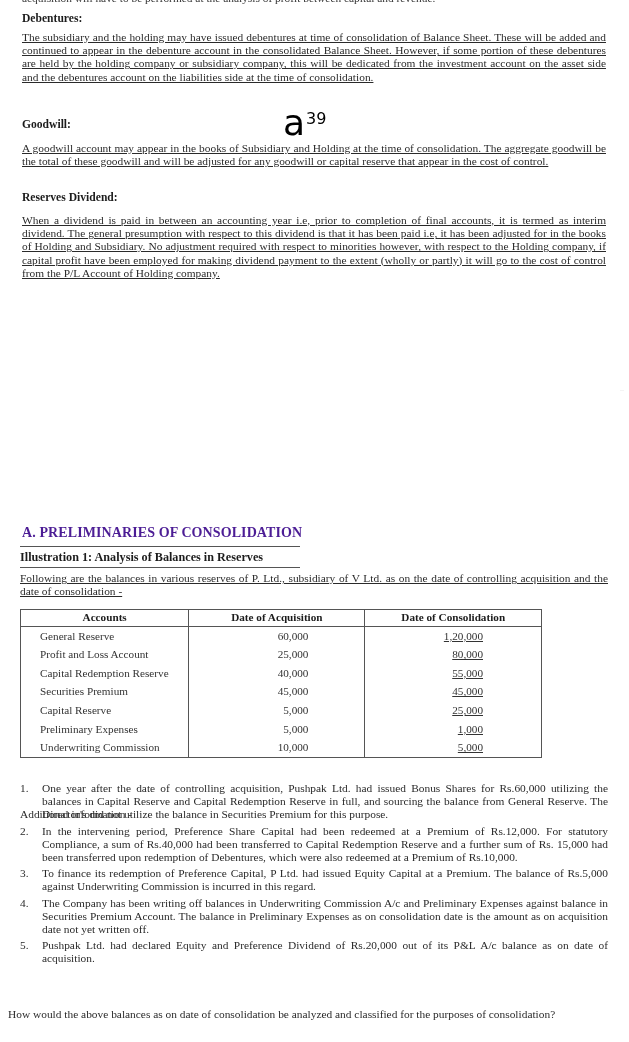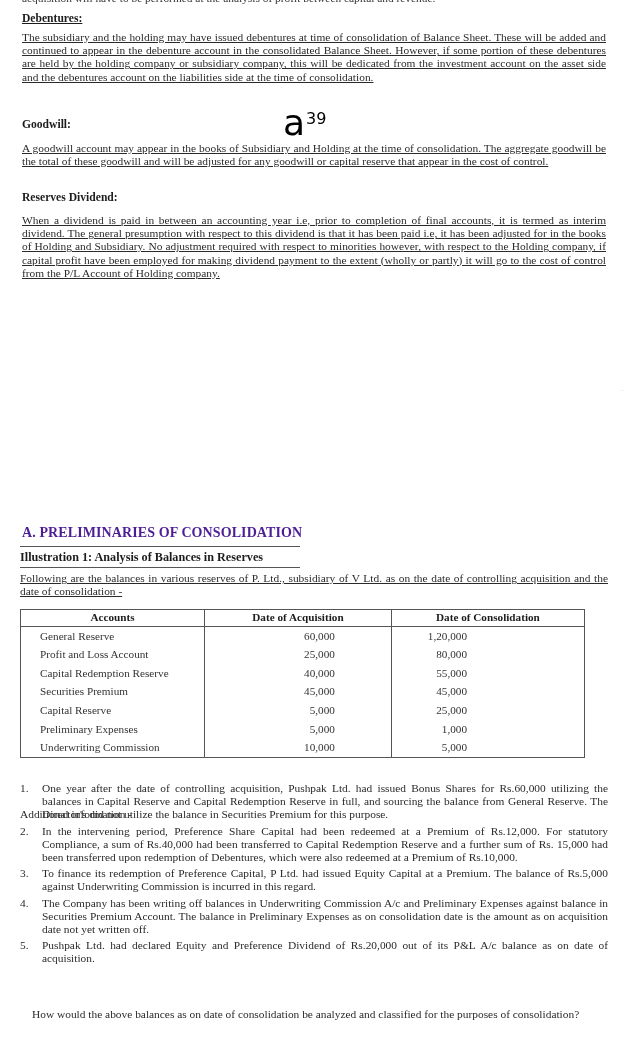--- a/index.html
+++ b/index.html
@@ -20,48 +20,48 @@
     font-family: "DejaVu Sans", sans-serif; font-size: 36px; line-height: 36px; color: #000;
   }
   .stamp sup { font-size: 16px; vertical-align: top; position: relative; top: -4px; margin-left: 1px; }
   .section-title {
     position: absolute; left: 22px; top: 526px; font-weight: bold; font-size: 14px; color: #4c1d95;
     letter-spacing: 0.1px;
   }
   .rule { position: absolute; left: 20px; width: 280px; border-top: 1.5px solid #555; }
   .ill-title { position: absolute; left: 20px; top: 551px; font-weight: bold; font-size: 12.2px; color: #1c1c1c; }
   table.bal {
-    position: absolute; left: 20px; top: 609px; width: 565px;
+    position: absolute; left: 20px; top: 609px; width: 522px;
     border-collapse: collapse; border: 1.5px solid #555; font-size: 11.2px;
   }
   table.bal th {
     font-weight: bold; height: 16px; padding: 0; border-bottom: 1.2px solid #555;
     border-right: 1.2px solid #555; text-align: center; color: #1c1c1c;
   }
   table.bal td { height: 18.6px; padding: 0 0 0 19px; border-right: 1.2px solid #555; color: #333; }
   table.bal td.num { text-align: right; padding-right: 0; }
   table.bal td.num span { display: inline-block; width: 40px; text-align: right; }
   table.bal td.c2 span { margin-right: 56px; }
-  table.bal td.c3 span { margin-right: 117px; }
+  table.bal td.c3 span { margin-right: 58px; text-decoration: underline; }
   .col1 { width: 196px; } .col2 { width: 195px; } .col3 { width: 195px; }
   .addl { position: absolute; left: 20px; top: 768px; margin-top: 40px; }
   ol.items { position: absolute; left: 20px; top: 782px; width: 588px; margin: 0; padding: 0; list-style: none; }
   ol.items li { position: relative; padding-left: 22px; text-align: justify; margin-bottom: 3px; }
   ol.items li .n { position: absolute; left: 0; top: 0; }
-  .question { position: absolute; left: 32px; top: 1008px; width: 588px; text-align: justify; text-align-last: left; }
+  .question { position: absolute; left: 8px; top: 1008px; width: 588px; text-align: justify; text-align-last: left; }
   .faint { position: absolute; color: #e8e8e8; font-size: 8px; }
 </style>
 </head>
 <body>
 
 <div class="page">
 
   <div class="cutline">acquisition will have to be performed at the analysis of profit between capital and revenue.</div>
 
-  <div class="h" style="top:12px;text-decoration:underline;">Debentures:</div>
+  <div class="h" style="top:12px;">Debentures:</div>
   <div class="p" style="top:31px;">The subsidiary and the holding may have issued debentures at time of consolidation of Balance Sheet. These will be added and continued to appear in the debenture account in the consolidated Balance Sheet. However, if some portion of these debentures are held by the holding company or subsidiary company, this will be dedicated from the investment account on the asset side and the debentures account on the liabilities side at the time of consolidation.</div>
 
   <div class="stamp"><span>a</span><sup>39</sup></div>
 
   <div class="h" style="top:118px;">Goodwill:</div>
   <div class="p" style="top:142px;">A goodwill account may appear in the books of Subsidiary and Holding at the time of consolidation. The aggregate goodwill be the total of these goodwill and will be adjusted for any goodwill or capital reserve that appear in the cost of control.</div>
 
   <div class="h" style="top:191px;">Reserves Dividend:</div>
   <div class="p" style="top:214px;">When a dividend is paid in between an accounting year i.e, prior to completion of final accounts, it is termed as interim dividend. The general presumption with respect to this dividend is that it has been paid i.e, it has been adjusted for in the books of Holding and Subsidiary. No adjustment required with respect to minorities however, with respect to the Holding company, if capital profit have been employed for making dividend payment to the extent (wholly or partly) it will go to the cost of control from the P/L Account of Holding company.</div>
 

